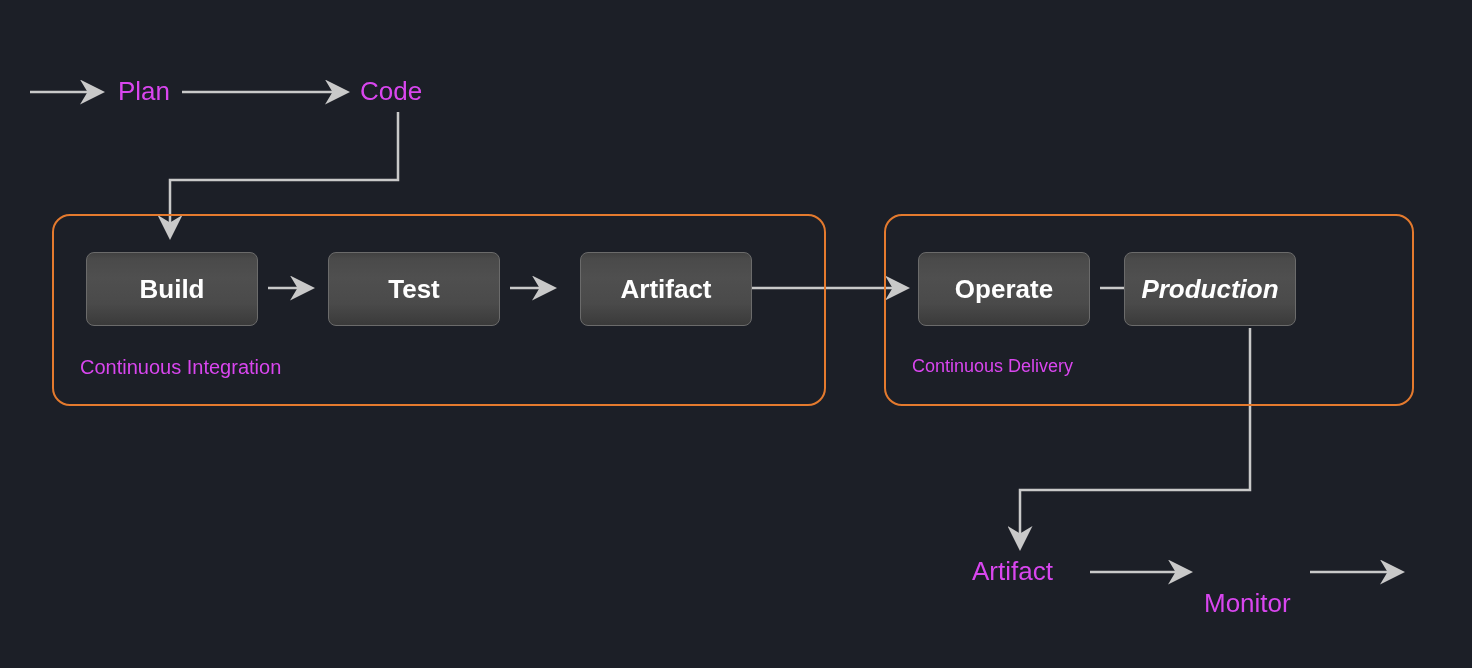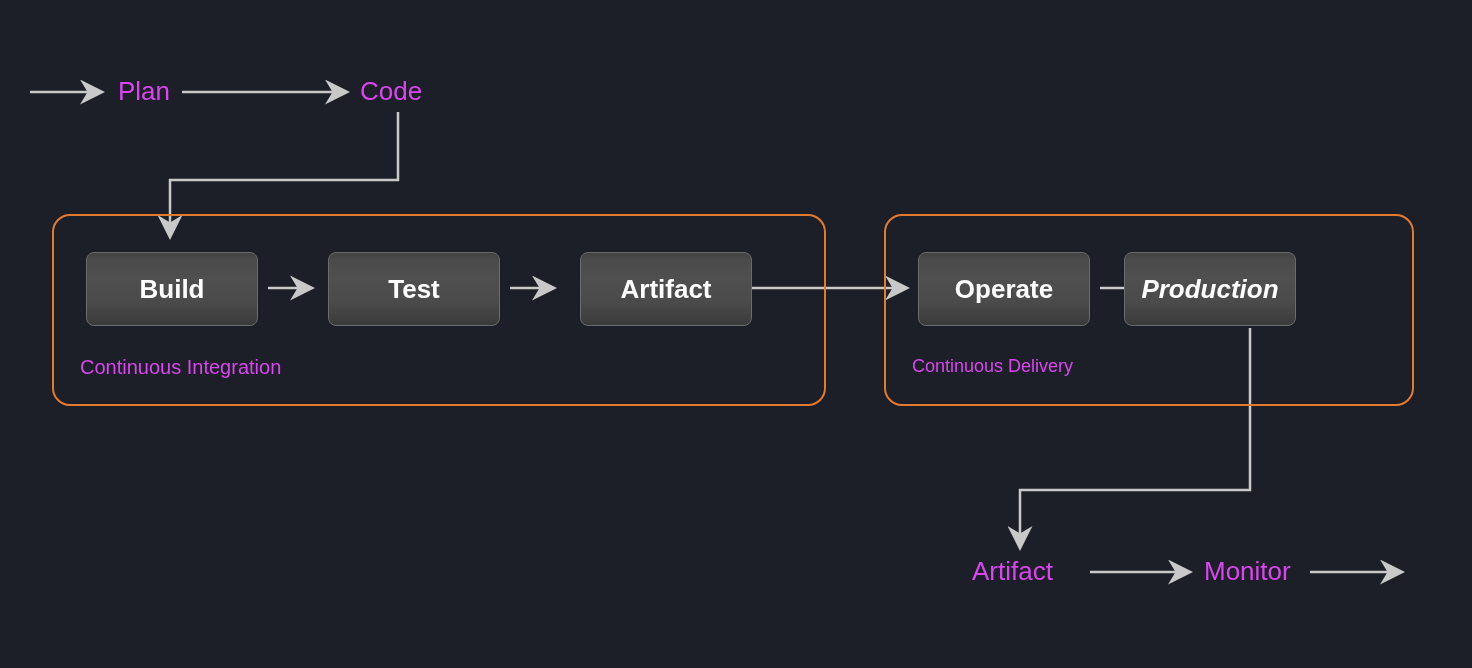--- a/index.html
+++ b/index.html
@@ -86,13 +86,13 @@
 <div class="stage-box" style="left:328px; top:252px;">Test</div>
 <div class="stage-box" style="left:580px; top:252px;">Artifact</div>
 <div class="node-text" style="left:80px; top:356px; font-size:20px;">Continuous Integration</div>
 
 <div class="group-box" style="left:884px; top:214px; width:530px; height:192px;"></div>
 <div class="stage-box" style="left:918px; top:252px;">Operate</div>
 <div class="stage-box" style="left:1124px; top:252px;font-style:italic;">Production</div>
 <div class="node-text" style="left:912px; top:356px; font-size:18px;">Continuous Delivery</div>
 
 <div class="node-text" style="left:972px; top:556px;">Artifact</div>
-<div class="node-text" style="left:1204px; top:556px;">Monitor</div>
+<div class="node-text" style="left:1204px; top:588px;">Monitor</div>
 
 </body></html>

